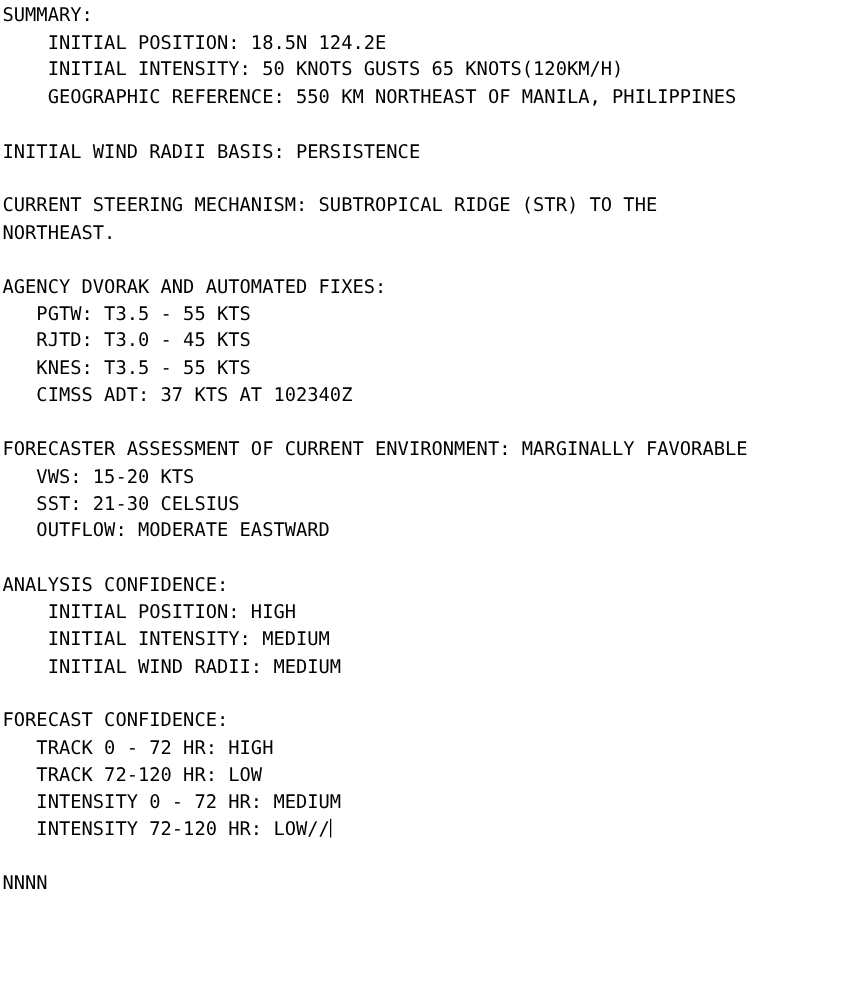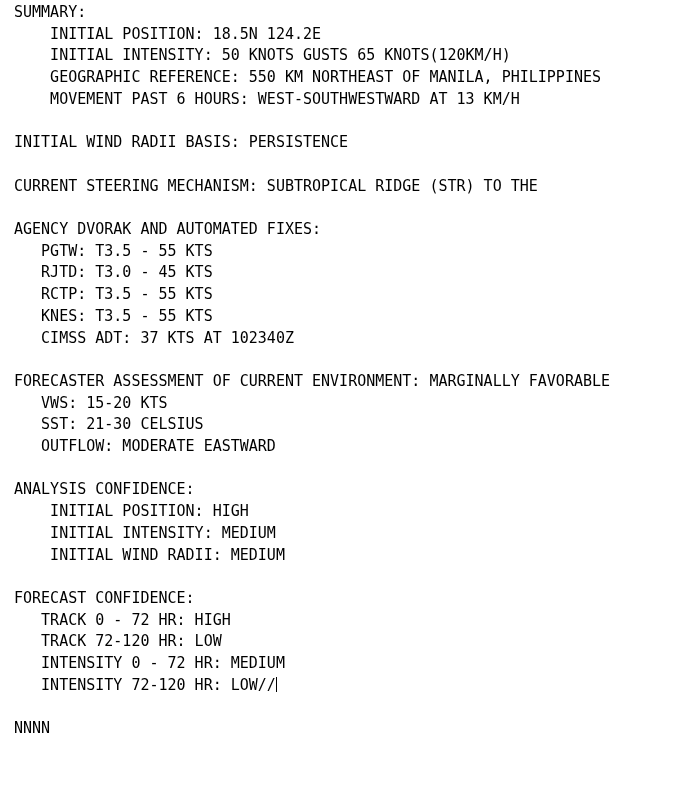--- a/index.html
+++ b/index.html
@@ -12,21 +12,20 @@
     height: 797px;
     overflow: hidden;
     font-family: "DejaVu Sans Mono", "Liberation Mono", monospace;
     font-size: 15px;
     line-height: 21.7px;
     color: #000000;
     -webkit-font-smoothing: antialiased;
   }
   #doc {
     padding: 2px 0 0 2px;
-    margin-left: 12px;
   }
   .line {
     white-space: pre;
     font-family: "DejaVu Sans Mono", "Liberation Mono", monospace;
     font-size: 15px;
     line-height: 21.7px;
     letter-spacing: 0px;
     min-height: 21.7px;
   }
   .blank {
@@ -46,30 +45,29 @@
   }
 </style>
 </head>
 <body>
 
 <div id="doc">
   <div class="line">SUMMARY:</div>
   <div class="line">    INITIAL POSITION: 18.5N 124.2E</div>
   <div class="line">    INITIAL INTENSITY: 50 KNOTS GUSTS 65 KNOTS(120KM/H)</div>
   <div class="line">    GEOGRAPHIC REFERENCE: 550 KM NORTHEAST OF MANILA, PHILIPPINES</div>
-  <div class="line">    MOVEMENT PAST 6 HOURS: WEST-SOUTHWESTWARD AT 13 KM/H</div>
   <div class="line blank"></div>
   <div class="line">INITIAL WIND RADII BASIS: PERSISTENCE</div>
   <div class="line blank"></div>
   <div class="line">CURRENT STEERING MECHANISM: SUBTROPICAL RIDGE (STR) TO THE</div>
+  <div class="line">NORTHEAST.</div>
   <div class="line blank"></div>
   <div class="line">AGENCY DVORAK AND AUTOMATED FIXES:</div>
   <div class="line">   PGTW: T3.5 - 55 KTS</div>
   <div class="line">   RJTD: T3.0 - 45 KTS</div>
-  <div class="line">   RCTP: T3.5 - 55 KTS</div>
   <div class="line">   KNES: T3.5 - 55 KTS</div>
   <div class="line">   CIMSS ADT: 37 KTS AT 102340Z</div>
   <div class="line blank"></div>
   <div class="line">FORECASTER ASSESSMENT OF CURRENT ENVIRONMENT: MARGINALLY FAVORABLE</div>
   <div class="line">   VWS: 15-20 KTS</div>
   <div class="line">   SST: 21-30 CELSIUS</div>
   <div class="line">   OUTFLOW: MODERATE EASTWARD</div>
   <div class="line blank"></div>
   <div class="line">ANALYSIS CONFIDENCE:</div>
   <div class="line">    INITIAL POSITION: HIGH</div>

